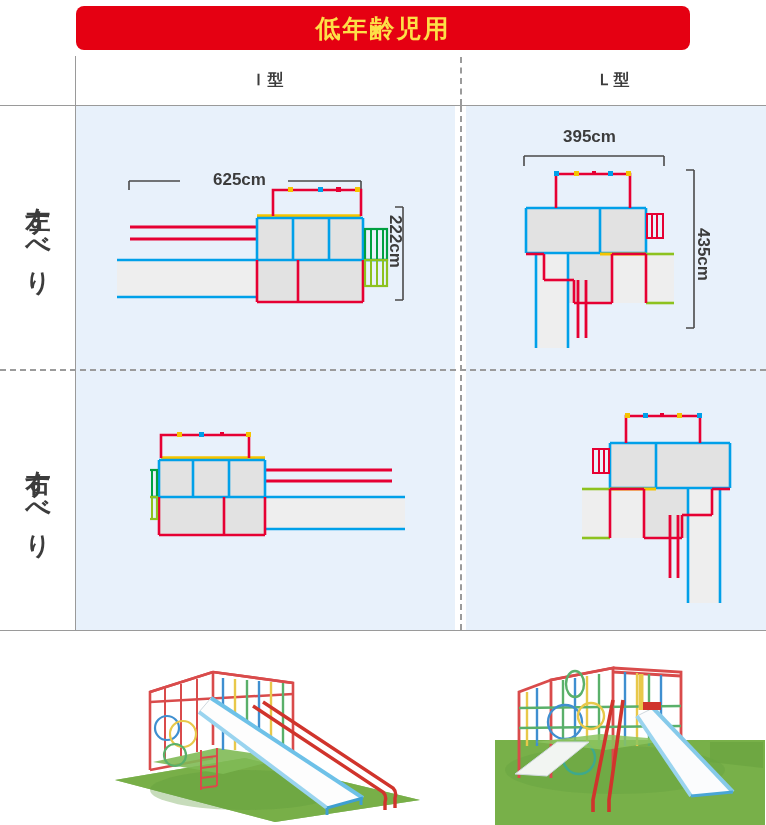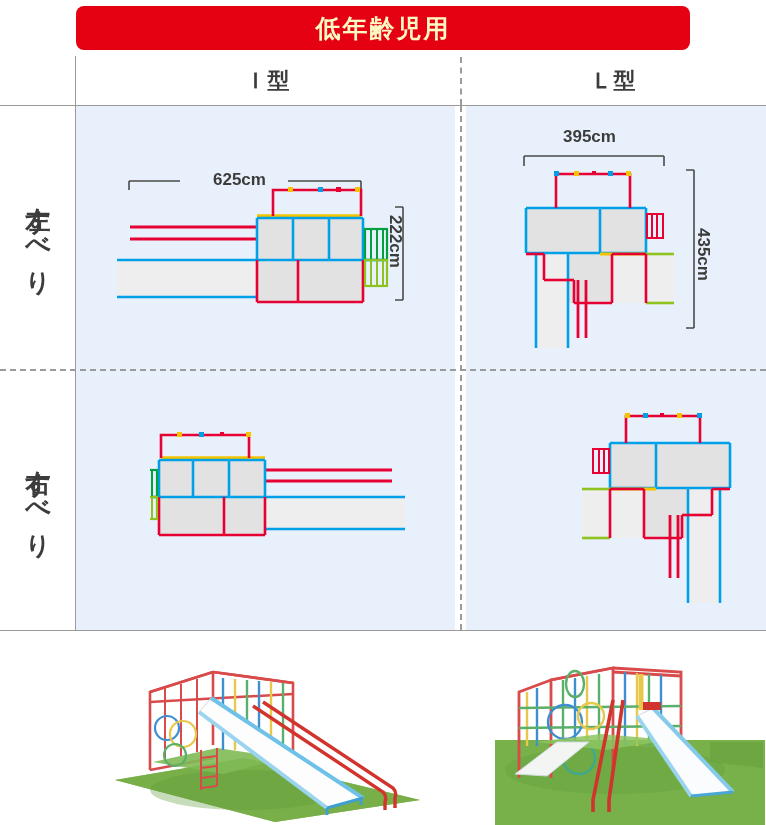--- a/index.html
+++ b/index.html
@@ -14,32 +14,32 @@
   .page{position:absolute;inset:0;}
 
   
   .banner{
     position:absolute;left:76px;top:6px;width:614px;height:44px;
     background:var(--accent,#e50012);
     border-radius:8px;
     display:flex;align-items:center;justify-content:center;
   }
   .banner-text{
-    color:#fef9c3;font-size:25px;font-weight:bold;letter-spacing:2px;
+    color:#fde047;font-size:25px;font-weight:bold;letter-spacing:2px;
     line-height:1;
   }
 
   
   .colhead{
     position:absolute;left:0;top:56px;width:766px;height:49px;
   }
   .colhead .cell{
     position:absolute;top:0;height:49px;
     display:flex;align-items:center;justify-content:center;
-    font-size:22px;font-weight:bold;color:#3c3c3c;letter-spacing:1px;
+    font-size:16px;font-weight:bold;color:#3c3c3c;letter-spacing:1px;
   }
   .colhead .c1{left:76px;width:383px;}
   .colhead .c2{left:461px;width:305px;}
 
   
   .hrule{position:absolute;left:0;width:766px;height:1px;background:#9a9a9a;}
   .vrule{position:absolute;width:1px;background:#9a9a9a;}
   .dashed-h{
     position:absolute;height:0;border-top:2px dashed #9b9b9b;
   }

